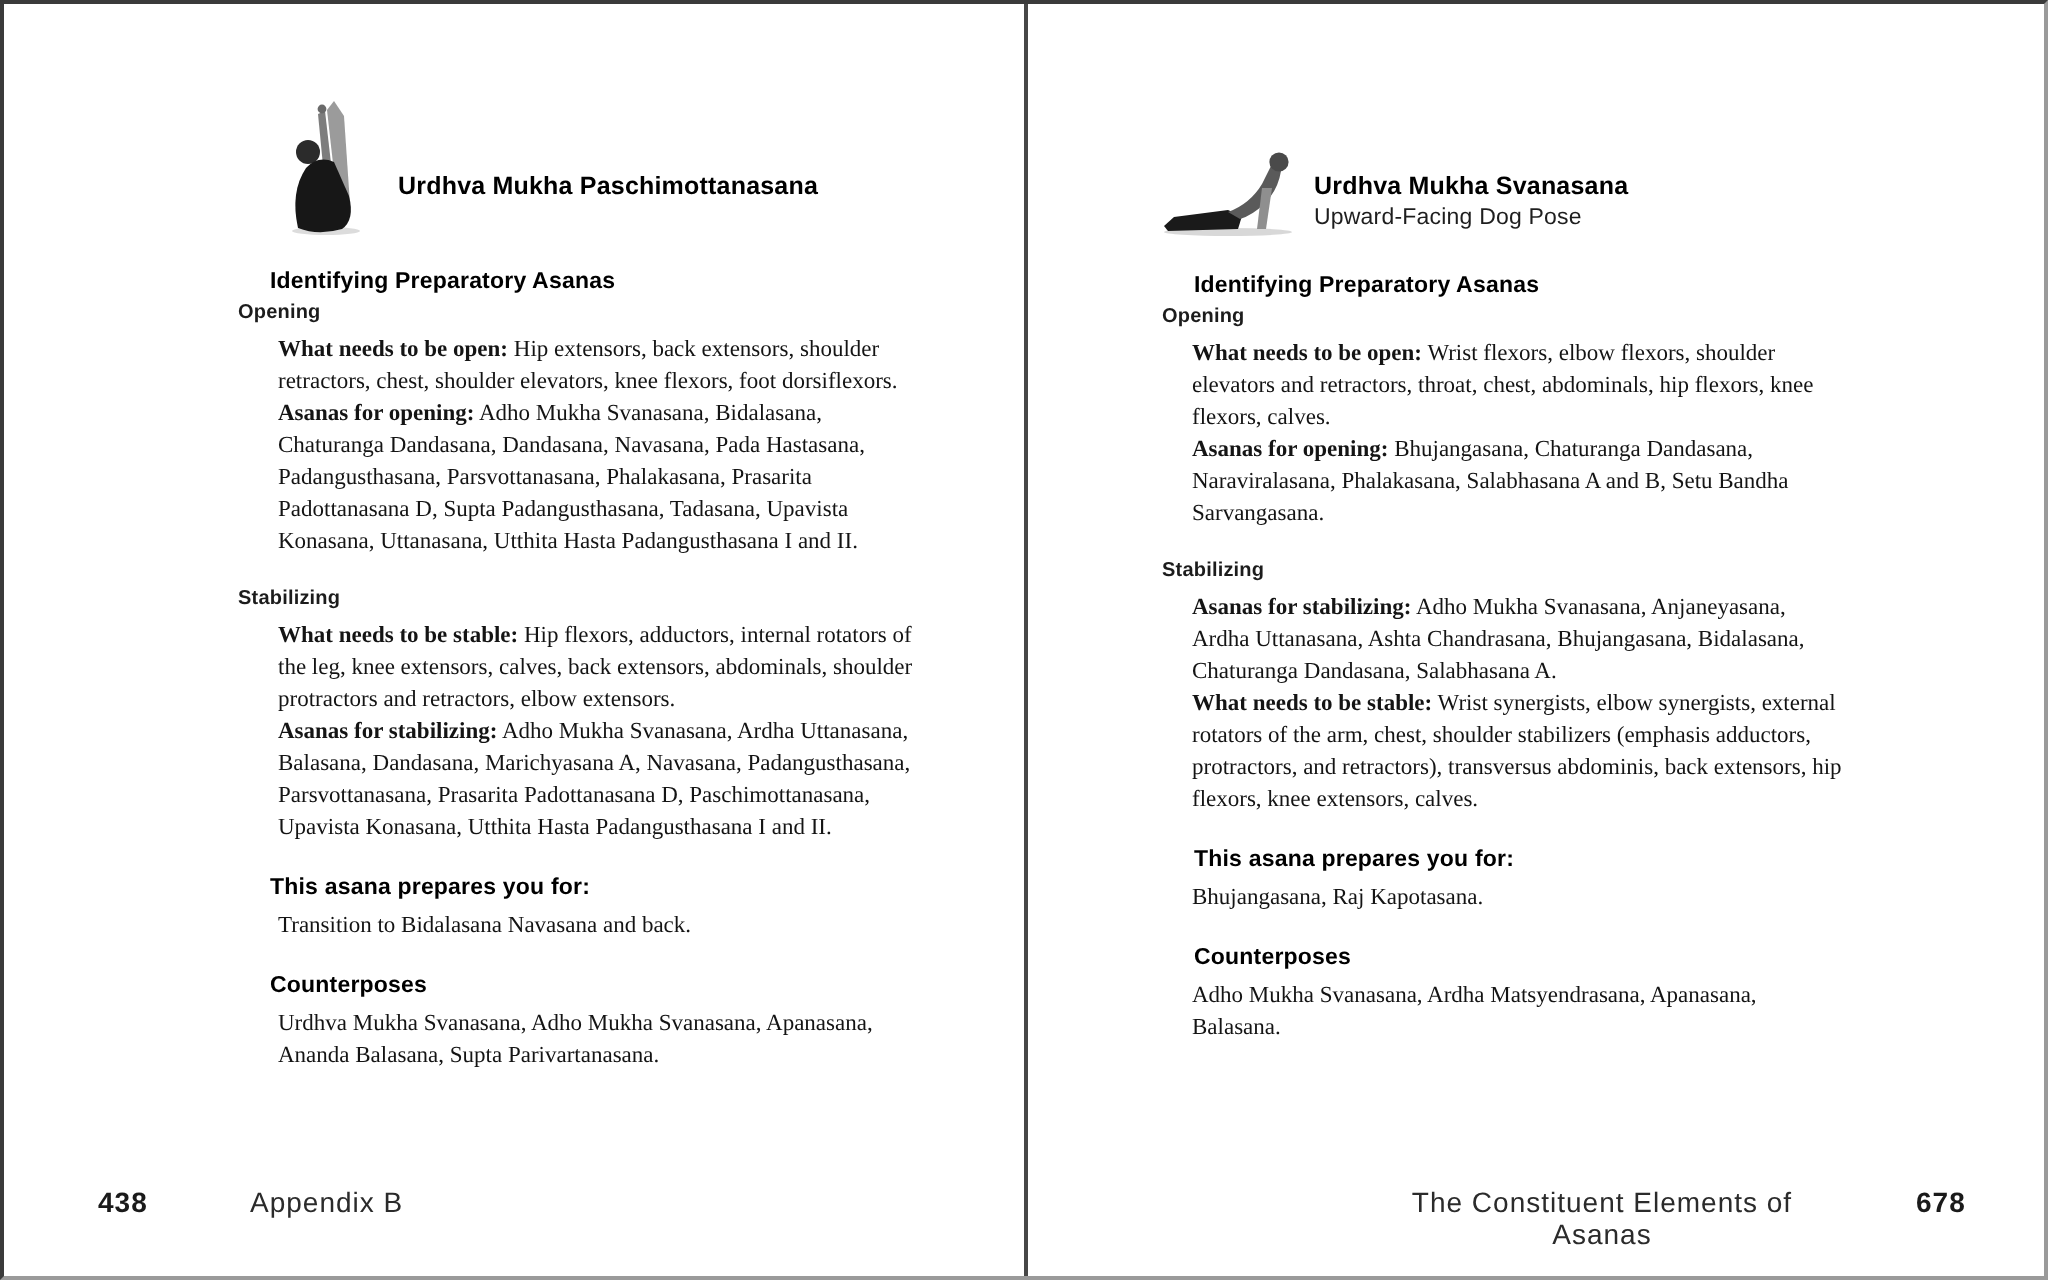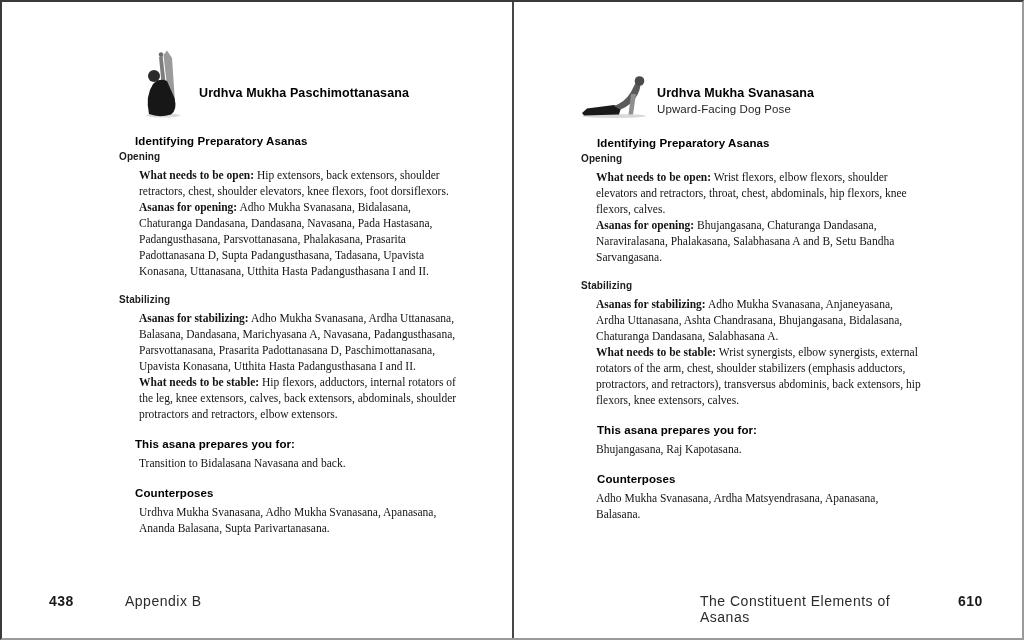--- a/index.html
+++ b/index.html
@@ -65,21 +65,21 @@
   .footer-item {
     position: absolute;
     top: 591px;
     font-size: 14px;
     letter-spacing: 0.5px;
     color: #2b2b2b;
   }
   .pnum { font-weight: bold; color: #1a1a1a; }
   .pnum-left  { left: 47px; }
   .rhead-left { left: 123px; }
-  .rhead-right { left: 698px; width: 202px; text-align: left; }
+  .rhead-right { left: 698px; width: 202px; text-align: center; }
   .pnum-right { left: 956px; }
 </style>
 </head>
 <body>
 
 <div class="spread">
   <div class="gutter"></div>
 
   <section>
 
@@ -100,22 +100,22 @@
     <div class="content left-content">
       <h3>Identifying Preparatory Asanas</h3>
       <h4>Opening</h4>
       <div class="body">
         <p><span class="lead">What needs to be open:</span> <span>Hip extensors, back extensors, shoulder retractors, chest, shoulder elevators, knee flexors, foot dorsiflexors.</span></p>
         <p><span class="lead">Asanas for opening:</span> <span>Adho Mukha Svanasana, Bidalasana, Chaturanga Dandasana, Dandasana, Navasana, Pada Hastasana, Padangusthasana, Parsvottanasana, Phalakasana, Prasarita Padottanasana D, Supta Padangusthasana, Tadasana, Upavista Konasana, Uttanasana, Utthita Hasta Padangusthasana I and II.</span></p>
       </div>
 
       <h4 class="h4-gap">Stabilizing</h4>
       <div class="body">
+        <p><span class="lead">What needs to be stable:</span> <span>Hip flexors, adductors, internal rotators of the leg, knee extensors, calves, back extensors, abdominals, shoulder protractors and retractors, elbow extensors.</span></p>
         <p><span class="lead">Asanas for stabilizing:</span> <span>Adho Mukha Svanasana, Ardha Uttanasana, Balasana, Dandasana, Marichyasana A, Navasana, Padangusthasana, Parsvottanasana, Prasarita Padottanasana D, Paschimottanasana, Upavista Konasana, Utthita Hasta Padangusthasana I and II.</span></p>
-        <p><span class="lead">What needs to be stable:</span> <span>Hip flexors, adductors, internal rotators of the leg, knee extensors, calves, back extensors, abdominals, shoulder protractors and retractors, elbow extensors.</span></p>
       </div>
 
       <h3 class="mid">This asana prepares you for:</h3>
       <div class="body">
         <p><span>Transition to Bidalasana Navasana and back.</span></p>
       </div>
 
       <h3 class="mid">Counterposes</h3>
       <div class="body">
         <p><span>Urdhva Mukha Svanasana, Adho Mukha Svanasana, Apanasana, Ananda Balasana, Supta Parivartanasana.</span></p>
@@ -161,15 +161,15 @@
         <p><span>Bhujangasana, Raj Kapotasana.</span></p>
       </div>
 
       <h3 class="mid">Counterposes</h3>
       <div class="body">
         <p><span>Adho Mukha Svanasana, Ardha Matsyendrasana, Apanasana, Balasana.</span></p>
       </div>
     </div>
 
     <span class="footer-item rhead-right">The Constituent Elements of Asanas</span>
-    <span class="footer-item pnum pnum-right">610</span>
+    <span class="footer-item pnum pnum-right">678</span>
   </section>
 </div>
 
 </body></html>

